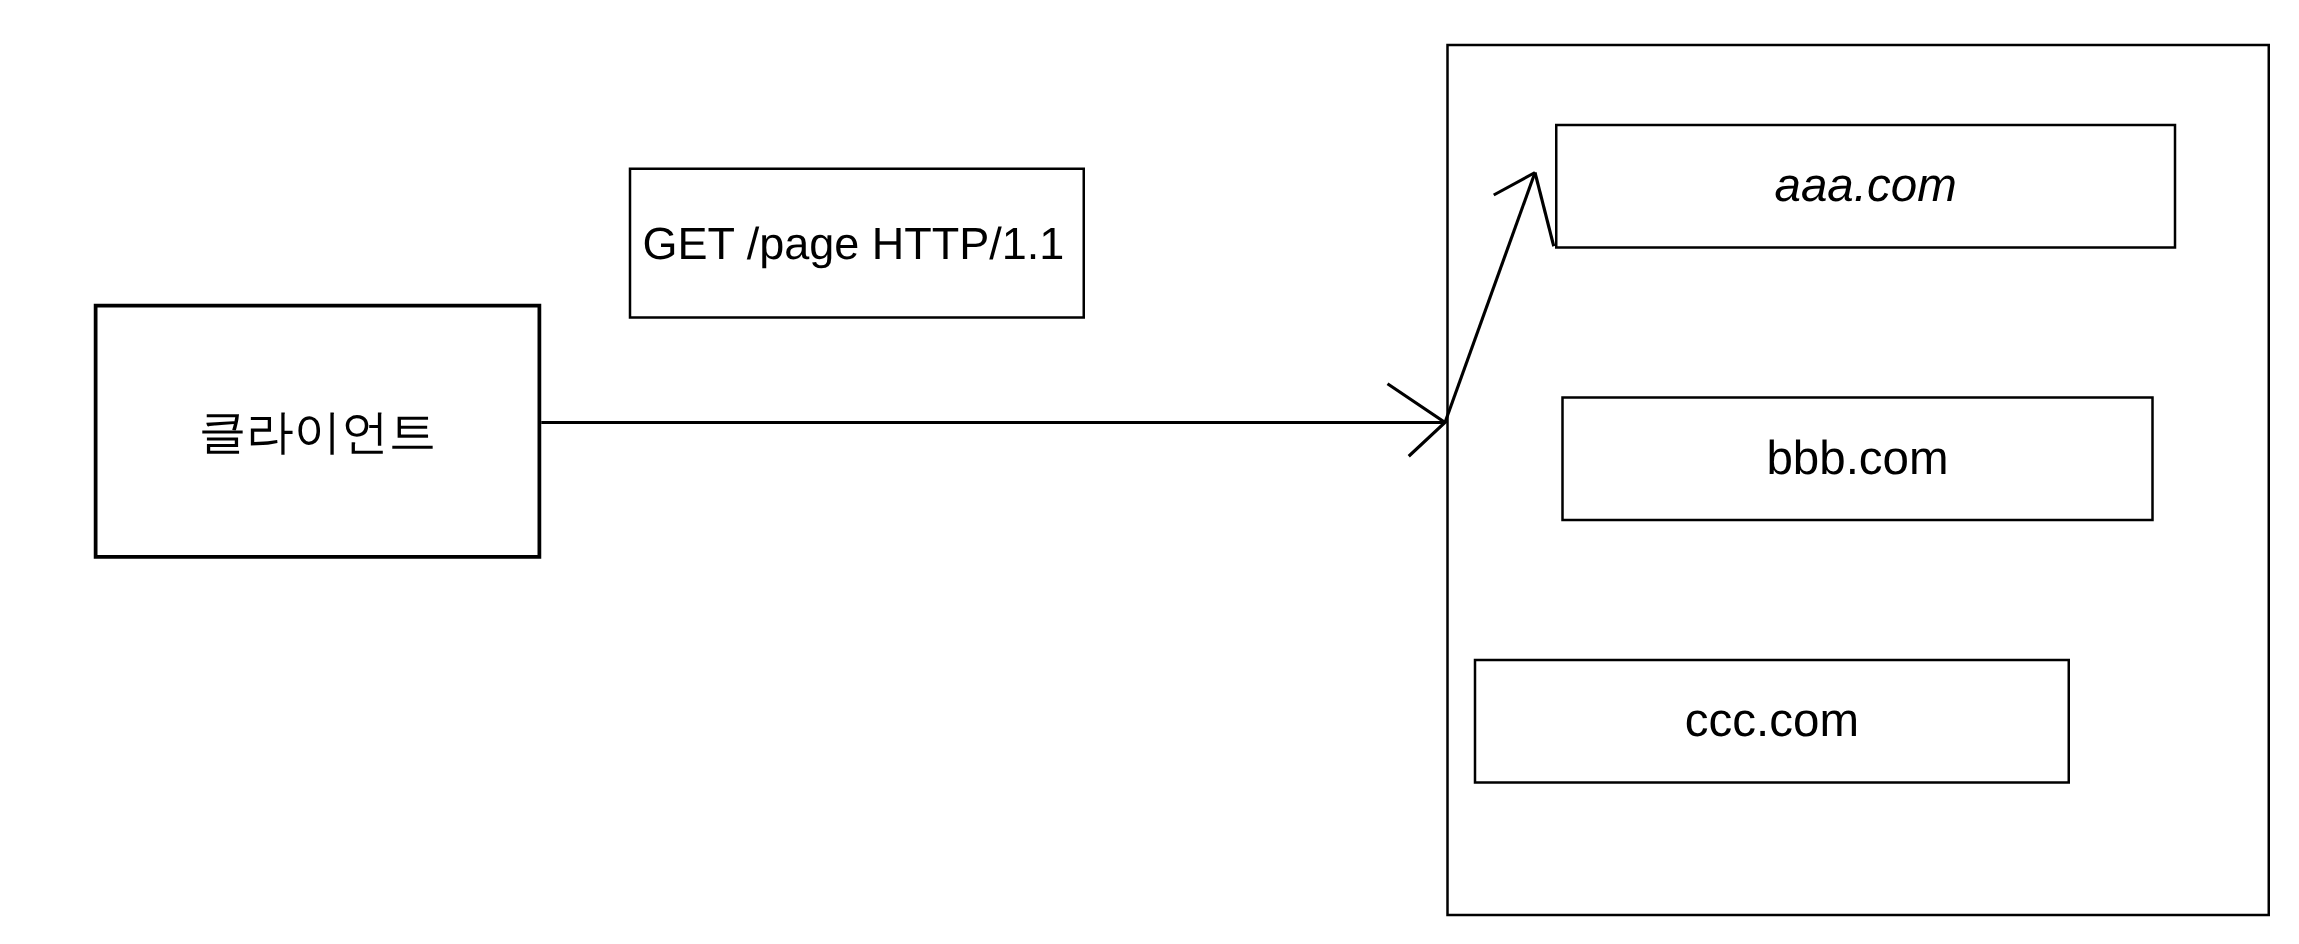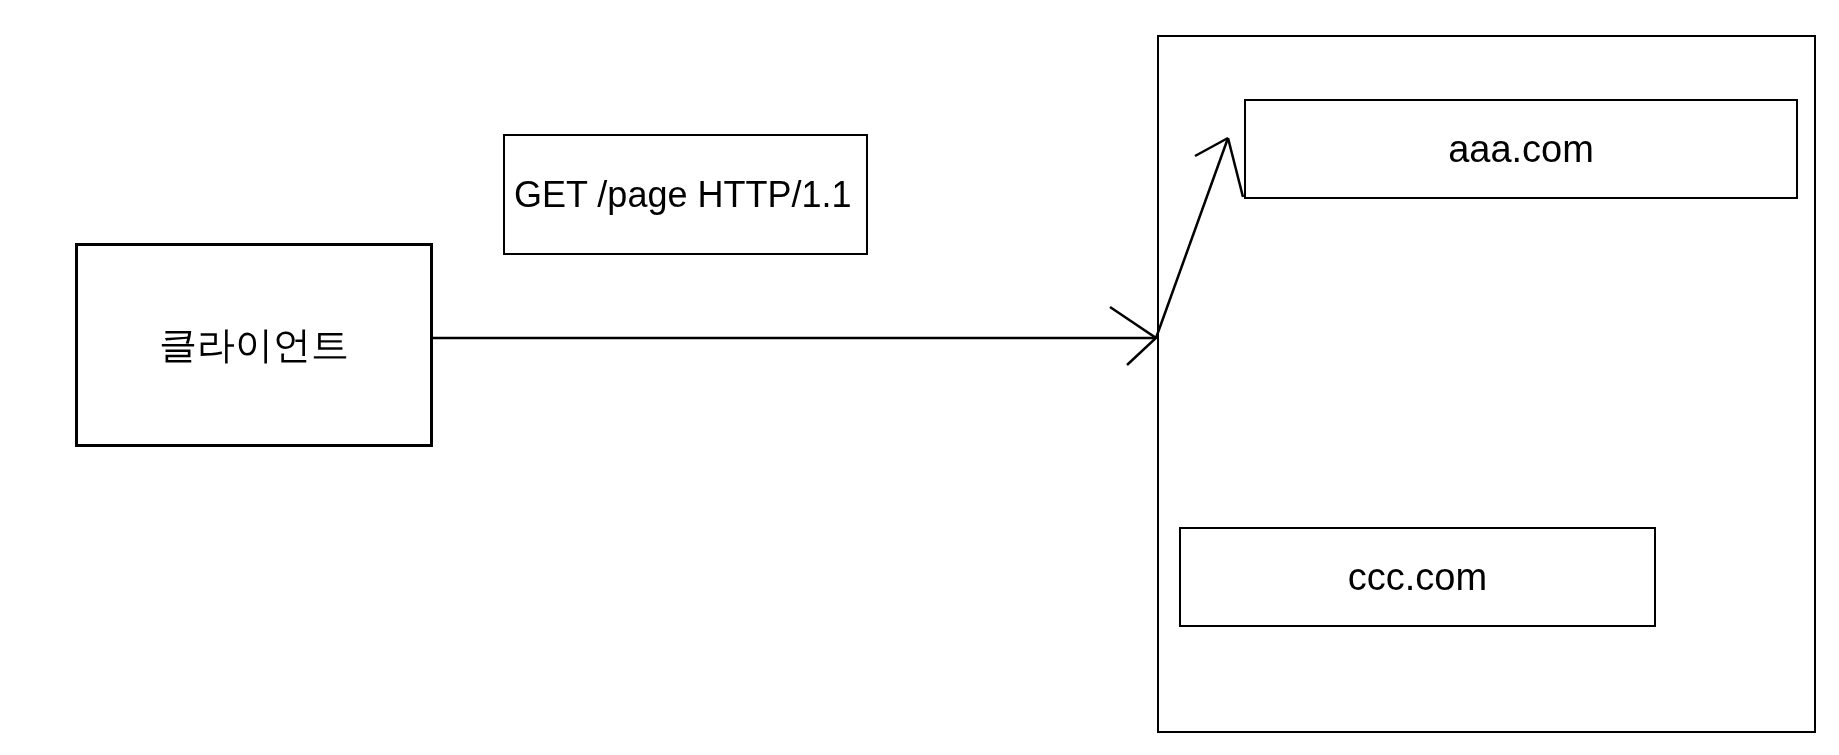--- a/index.html
+++ b/index.html
@@ -47,21 +47,21 @@
   }
   .server-group-box {
     left: 1157px; top: 35px;
     width: 659px; height: 698px;
     border-width: 2.5px;
   }
   .server-box {
     border-width: 2.5px;
     font-size: 38px;
   }
-  .server-aaa { left: 1244px; top: 99px;  width: 554px; height: 100px; }
+  .server-aaa { left: 1244px; top: 99px;  width: 497px; height: 100px; font-style: italic; }
   .server-bbb { left: 1249px; top: 317px; width: 474px; height: 100px; }
   .server-ccc { left: 1179px; top: 527px; width: 477px; height: 100px; }
   .arrow-layer {
     position: absolute;
     left: 0; top: 0;
     width: 1839px; height: 755px;
     color: var(--stroke);
     pointer-events: none;
   }
 </style>
@@ -76,20 +76,23 @@
 
   <div class="node request-label-box">
     <span>GET /page HTTP/1.1</span>
   </div>
 
   <div class="node server-group-box"></div>
 
   <div class="node server-box server-aaa">
     <span>aaa.com</span>
   </div>
+  <div class="node server-box server-bbb">
+    <span>bbb.com</span>
+  </div>
   <div class="node server-box server-ccc">
     <span>ccc.com</span>
   </div>
 
   <svg class="arrow-layer" viewBox="0 0 1839 755">
     <g stroke="currentColor" stroke-width="2.5" fill="none" stroke-linecap="butt">
 
       <line x1="433" y1="338" x2="1155" y2="338"></line>
       <polyline points="1110,307 1156,338 1127,365"></polyline>
 

